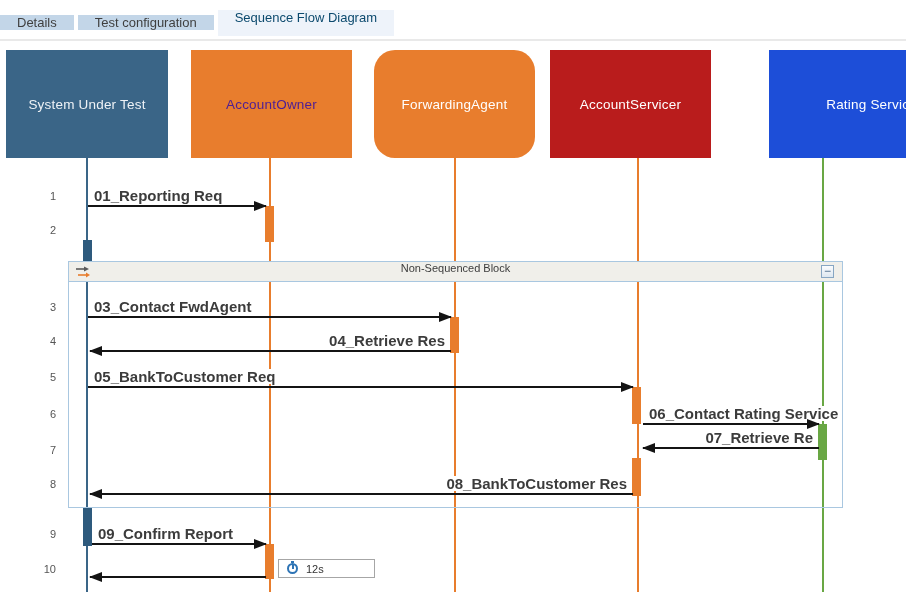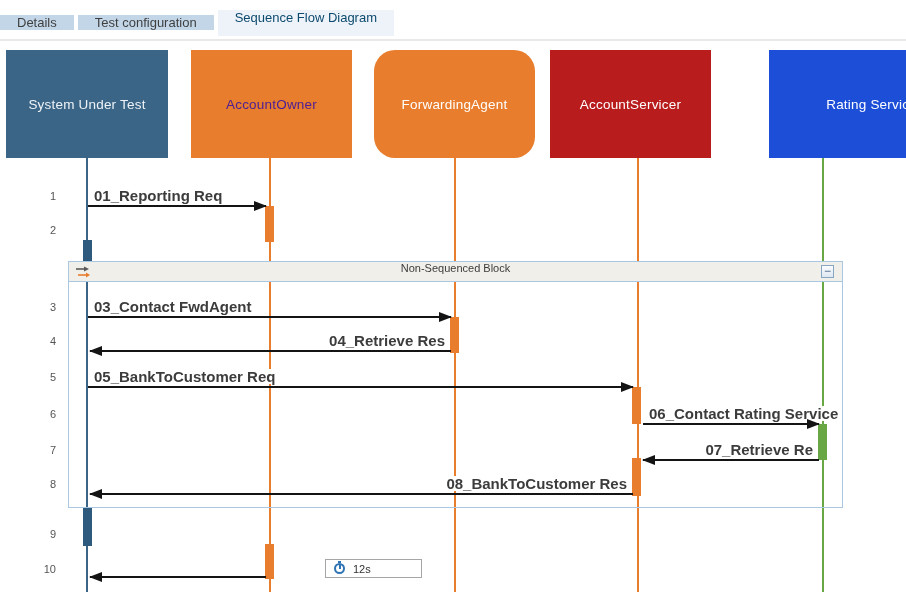--- a/index.html
+++ b/index.html
@@ -70,21 +70,21 @@
   .ns-icon { position:absolute; left:6px; top:3px; width:15px; height:14px; }
   .ns-collapse {
     position:absolute; right:8px; top:3px; width:13px; height:13px;
     border:1px solid #87a6c3; background:linear-gradient(#fbfcfe,#dde7f0);
     color:#4a6a8a; font-size:12px; line-height:10px; text-align:center; cursor:default;
   }
   
   .timer {
     position:absolute; left:278px; top:517px; width:97px; height:19px;
     background:#fff; border:1px solid #a6a6a6;
-    display:flex; align-items:center; gap:8px; padding-left:8px;margin-left:47px;
+    display:flex; align-items:center; gap:8px; padding-left:8px;
   }
   .stopwatch { position:relative; width:11px; height:11px; border:2px solid #2e74b5; border-radius:50%; }
   .stopwatch::before { content:''; position:absolute; top:-4px; left:2px; width:3px; height:2px; background:#2e74b5; }
   .stopwatch::after  { content:''; position:absolute; top:0px; left:3px; width:2px; height:4px; background:#2e74b5; }
   .timer .t-val { font-size:11px; color:#333; }
 </style>
 </head>
 <body>
 
 <div class="tabbar">
@@ -159,30 +159,34 @@
   <div class="msg dir-right" style="left:88px; top:327px; width:545px;">
     <span class="lbl">05_BankToCustomer Req</span>
     <div class="line"></div>
   </div>
 
   <div class="msg dir-right" style="left:643px; top:364px; width:176px;">
     <span class="lbl">06_Contact Rating Service</span>
     <div class="line"></div>
   </div>
 
-  <div class="msg dir-left" style="left:643px; top:400px; width:176px;">
+  <div class="msg dir-left" style="left:643px; top:388px; width:176px;">
     <span class="lbl">07_Retrieve Re</span>
     <div class="line"></div>
   </div>
 
   <div class="msg dir-left" style="left:90px; top:434px; width:543px;">
     <span class="lbl">08_BankToCustomer Res</span>
     <div class="line"></div>
   </div>
 
+  <div class="msg dir-right" style="left:92px; top:484px; width:174px;">
+    <span class="lbl">09_Confirm Report</span>
+    <div class="line"></div>
+  </div>
 
   <div class="msg dir-left" style="left:90px; top:517px; width:176px;">
     <div class="line"></div>
   </div>
 
   <div class="timer">
     <span class="stopwatch"></span>
     <span class="t-val">12s</span>
   </div>
 

